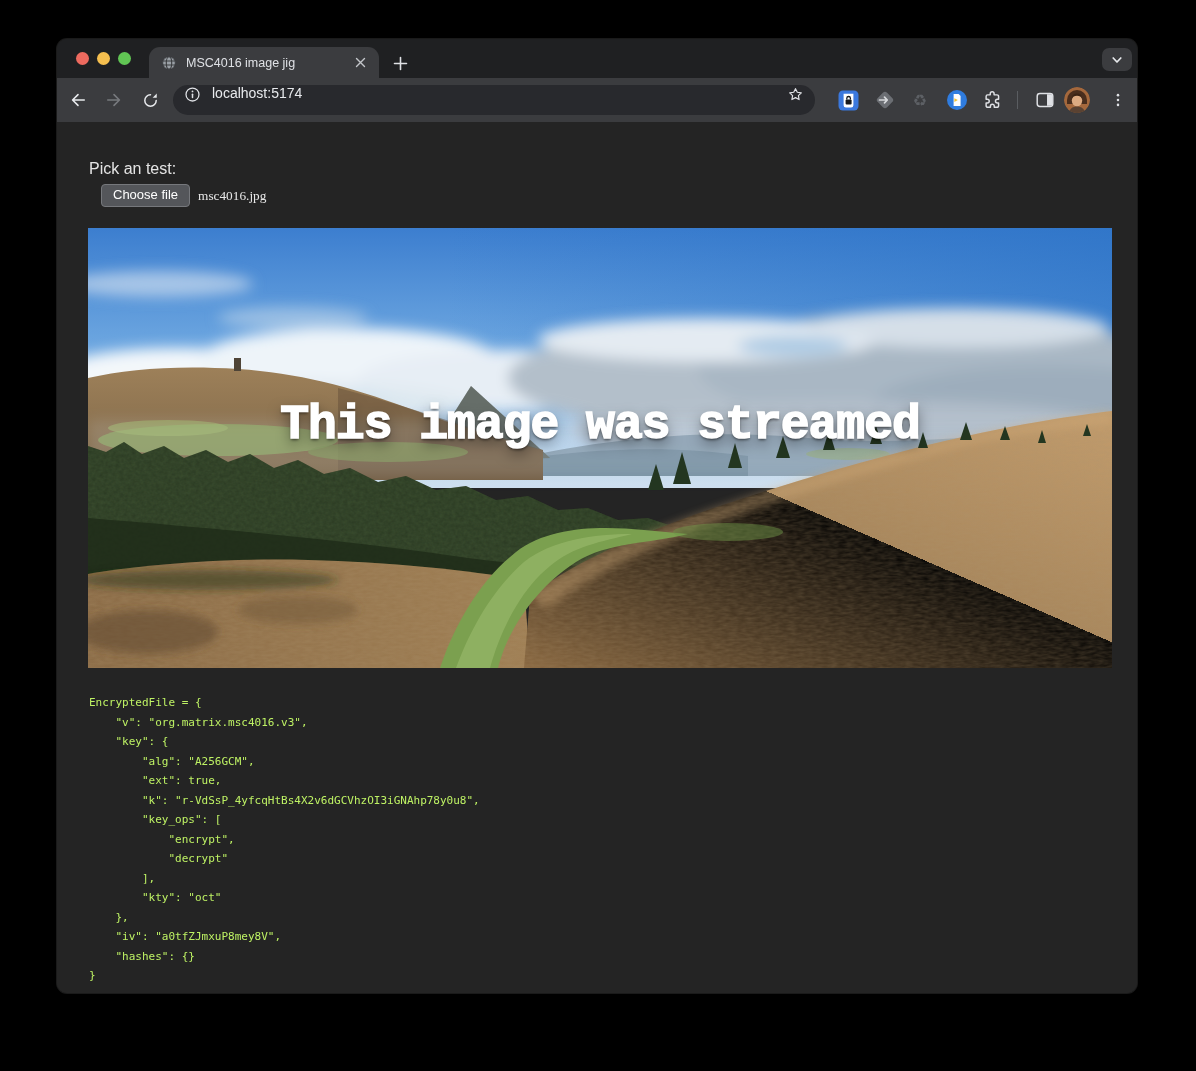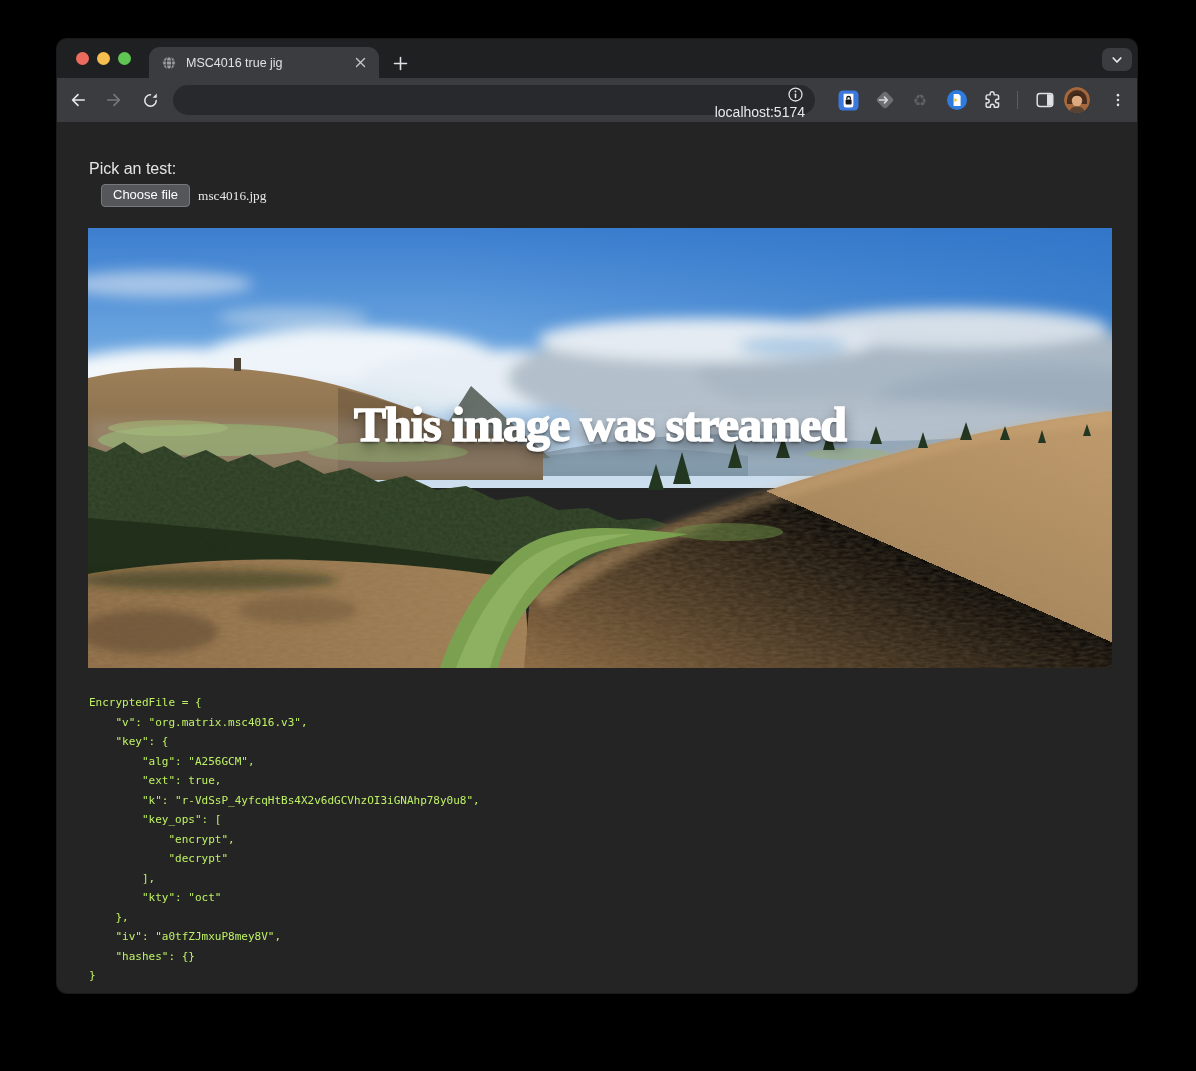--- a/index.html
+++ b/index.html
@@ -24,41 +24,41 @@
   .newtab { position:absolute; left:330px; top:11px; width:26px; height:26px; display:flex;
             align-items:center; justify-content:center; }
   .tabsearch { position:absolute; left:1045px; top:9px; width:30px; height:23px; background:#3b3c3f;
                border-radius:7px; display:flex; align-items:center; justify-content:center; }
 
   
   .toolbar { position:absolute; left:0; top:39px; width:100%; height:44px; background:#3b3c3f; }
   .navbtn { position:absolute; top:8px; width:28px; height:28px; display:flex; align-items:center;
             justify-content:center; border-radius:50%; }
   .omnibox { position:absolute; left:116px; top:7px; width:642px; height:30px; background:#28292d;
-             border-radius:15px; display:flex; align-items:flex-end; padding:0 10px 0 10px;flex-direction:column; }
+             border-radius:15px; display:flex; align-items:flex-start; padding:0 10px 0 10px; }
   .omni-url { color:#e8eaed; font-size:14px; margin-left:10px; flex:1; }
   .ext { position:absolute; top:9px; width:26px; height:26px; display:flex; align-items:center;
          justify-content:center; }
   .toolbar-sep { position:absolute; left:960px; top:13px; width:1px; height:18px; background:#5a5d61; }
   .avatar { position:absolute; left:1007px; top:9px; width:26px; height:26px; border-radius:50%;
             overflow:hidden; }
 
   
   .content { position:absolute; left:0; top:83px; width:100%; height:871px; background:#242424;
              color:rgba(255,255,255,0.88); }
   .pick-label { position:absolute; left:32px; top:38px; font-size:16px; }
   .file-row { position:absolute; left:32px; top:62px; display:flex; align-items:center;padding-left:12px; }
   .choose-btn { background:#54565a; border:1px solid #76787c; border-radius:4px; color:#fff;
                 font-size:13px; padding:2px 11px 3px; line-height:16px; }
   .file-name { margin-left:8px; font-size:13.3px; color:#e8e8e8;font-family:Liberation Serif, serif; }
 
   .hero { position:absolute; left:31px; top:106px; width:1024px; height:440px; overflow:hidden; }
   .hero svg { position:absolute; left:0; top:0; }
   .hero-caption { position:absolute; left:0; top:168px; width:100%; text-align:center;
-                  font-family:Liberation Serif, serif; font-weight:700; font-size:48px;
+                  font-family:Liberation Mono, monospace; font-weight:700; font-size:48px;
                   line-height:58px; color:#fff; letter-spacing:-1px;
                   -webkit-text-stroke:1.6px #ffffff;
                   text-shadow:0 2px 3px rgba(0,0,0,0.55), 0 6px 14px rgba(0,0,0,0.5); }
 
   .codeblock { position:absolute; left:32px; top:571px; font-family:"DejaVu Sans Mono", monospace;
                font-size:11px; line-height:19.5px; color:#bef264; }
   .codeblock div { white-space:pre; }
 
   svg { display:block; }
 </style>
@@ -77,21 +77,21 @@
 
       <div class="tab">
         <span>
           <svg width="16" height="16" viewBox="0 0 16 16">
             <circle cx="8" cy="8" r="6.2" fill="#9aa0a6"></circle>
             <ellipse cx="8" cy="8" rx="2.7" ry="6.2" fill="none" stroke="#3b3c3f" stroke-width="1.1"></ellipse>
             <path d="M2 6h12M2 10h12" stroke="#3b3c3f" stroke-width="1.1" fill="none"></path>
             <circle cx="8" cy="8" r="6.2" fill="none" stroke="#3b3c3f" stroke-width="0.6"></circle>
           </svg>
         </span>
-        <span class="tab-title">MSC4016 true jig</span>
+        <span class="tab-title">MSC4016 image jig</span>
         <span class="tab-close">
           <svg width="11" height="11" viewBox="0 0 11 11">
             <path d="M1.5 1.5l8 8M9.5 1.5l-8 8" stroke="#c3c6ca" stroke-width="1.4" stroke-linecap="round"></path>
           </svg>
         </span>
       </div>
 
       <div class="newtab">
         <svg width="15" height="15" viewBox="0 0 15 15">
           <path d="M7.5 1.5v12M1.5 7.5h12" stroke="#dfe1e5" stroke-width="1.6" stroke-linecap="round"></path>

